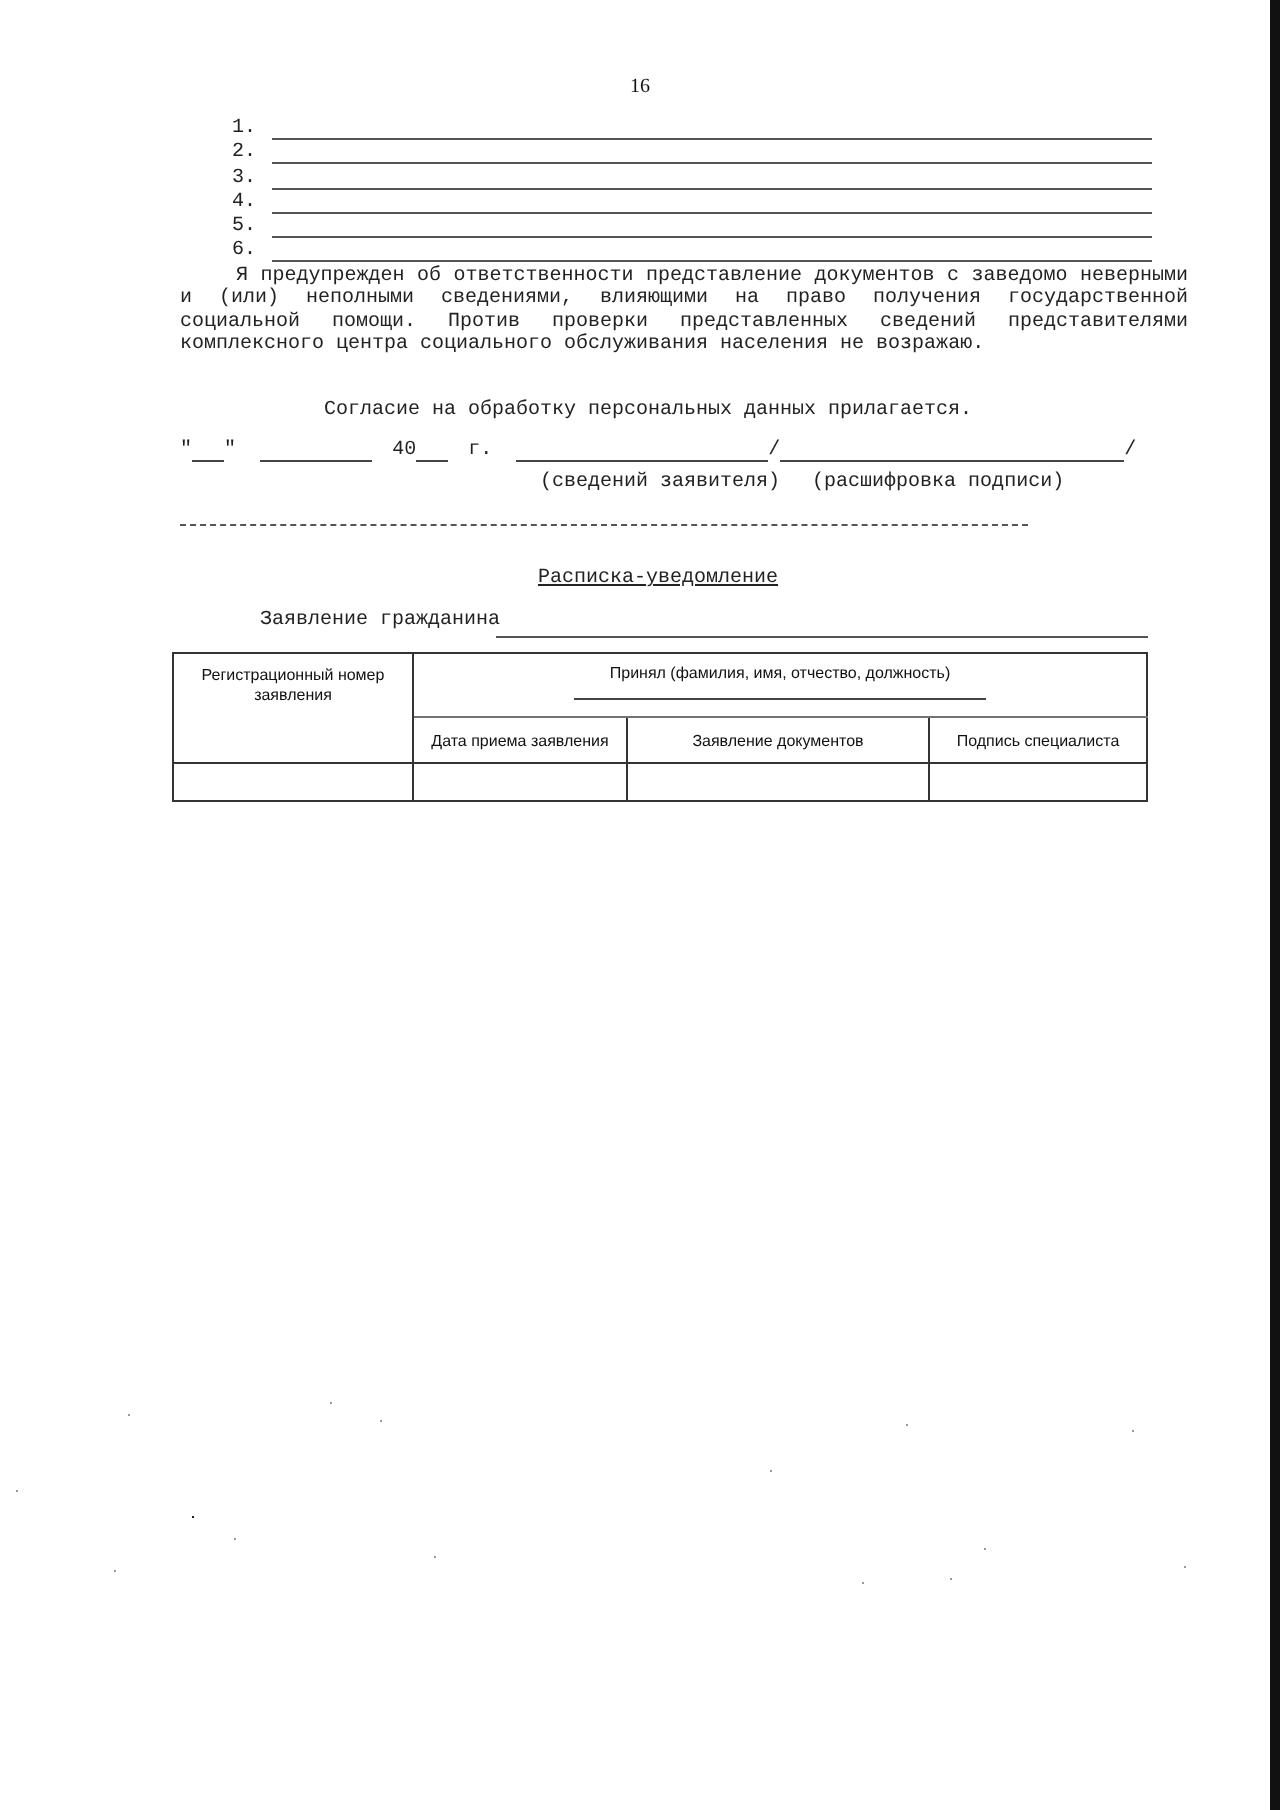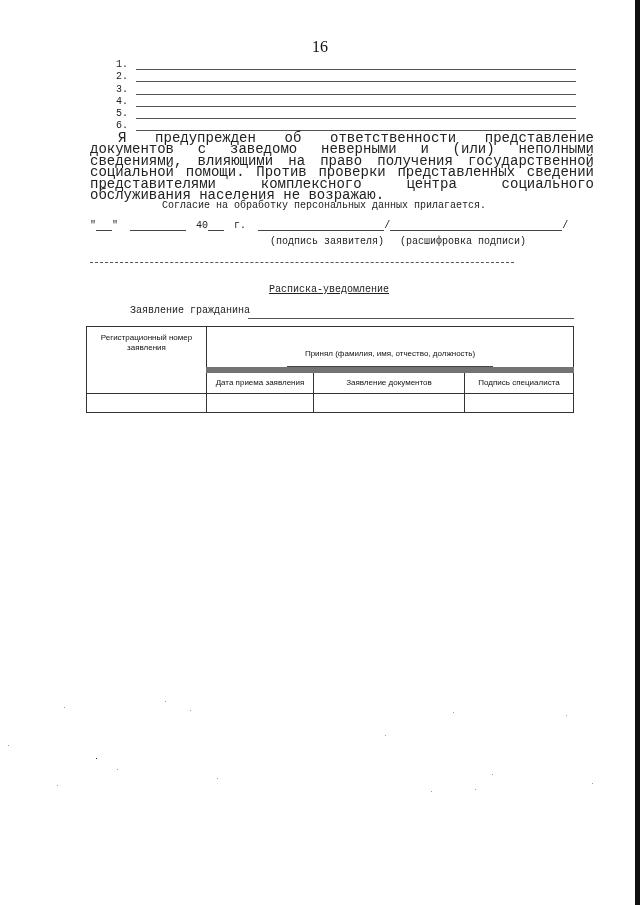--- a/index.html
+++ b/index.html
@@ -1,26 +1,26 @@
 <!DOCTYPE html>
 <html><head>
   <meta charset="utf-8">
   <style>
     html, body { margin:0; padding:0; }
     body { width:640px; height:905px; background:#fff; position:relative; overflow:hidden; }
     .mono { font-family: "Liberation Mono", "DejaVu Sans Mono", monospace; color:#222; }
     .serif { font-family: "Liberation Serif", "DejaVu Serif", serif; color:#111; }
     .sans { font-family: "Liberation Sans", "DejaVu Sans", sans-serif; color:#111; }
     .abs { position:absolute; }
-    .page-num { left:0; width:100%; top:38px; text-align:center; font-size:16px; }
+    .page-num { left:0; width:100%; top:38px; text-align:center; font-size:10px; }
     .list { left:116px; top:59px; width:460px; }
     .list-row { position:relative; height:12.3px; font-size:10px; line-height:12px; }
     .list-row .num { position:absolute; left:0; top:0; }
     .list-row .line { position:absolute; left:20px; right:0; top:10px; border-bottom:1px solid #555; }
-    .para { left:90px; top:133px; width:504px; font-size:14px; line-height:11.4px; text-align:justify; }
+    .para { left:90px; top:133px; width:504px; font-size:10px; line-height:11.4px; text-align:justify; }
     .para p { margin:0; text-indent:28px; }
     .consent { left:118px; top:200px; font-size:10px;margin-left:44px; }
     .date-row { left:90px; top:220px; width:490px; height:14px; font-size:10px; }
     .uline { display:inline-block; border-bottom:1px solid #444; vertical-align:bottom; height:10px; }
     .sig-labels { left:270px; top:236px; font-size:10px; }
     .cut-line { left:90px; top:262px; width:424px; border-top:1px dashed #555; }
     .receipt-title { left:0; width:100%; top:284px; text-align:center; font-size:10px; padding-left:18px; box-sizing:border-box;text-decoration:underline; }
     .applicant { left:114px; top:305px; font-size:10px;margin-left:16px; }
     .applicant-line { left:248px; top:318px; width:326px; border-bottom:1px solid #555; }
     table.receipt { position:absolute; left:86px; top:326px; border-collapse:collapse; font-size:8px; }
@@ -66,37 +66,37 @@
 <div class="abs consent mono">Согласие на обработку персональных данных прилагается.</div>
 
 <div class="abs date-row mono">
   <span>"</span><span class="uline" style="width:16px"></span><span>"</span>
   <span class="uline" style="width:56px;margin-left:6px"></span>
   <span style="margin-left:4px">40</span><span class="uline" style="width:16px"></span>
   <span style="margin-left:4px">г.</span>
   <span class="uline" style="width:126px;margin-left:6px"></span><span>/</span><span class="uline" style="width:172px"></span><span>/</span>
 </div>
 <div class="abs sig-labels mono">
-  <span>(подпись заявителя)</span>
+  <span>(сведений заявителя)</span>
   <span style="margin-left:10px">(расшифровка подписи)</span>
 </div>
 
 <div class="abs cut-line"></div>
 
 <div class="abs receipt-title mono">Расписка-уведомление</div>
 <div class="abs applicant mono">Заявление гражданина</div>
 <div class="abs applicant-line"></div>
 
 <table class="receipt sans">
   <tbody>
       <tr style="height:32px">
     <td rowspan="2" style="width:119px;padding-top:6px">
       <span style="display:inline-block;width:96px;line-height:10px">Регистрационный номер заявления</span>
     </td>
-    <td colspan="3" style="width:366px;padding-top:22px;border-bottom:6px solid #737373">
+    <td colspan="3" style="width:366px;padding-top:5px;border-bottom:1px solid #737373">
       <span>Принял (фамилия, имя, отчество, должность)</span>
       <div style="width:206px;margin:8px auto 0;border-bottom:1px solid #444"></div>
     </td>
   </tr>
   <tr style="height:23px">
     <td style="width:106px;vertical-align:middle">Дата приема заявления</td>
     <td style="width:150px;vertical-align:middle">Заявление документов</td>
     <td style="width:108px;vertical-align:middle">Подпись специалиста</td>
   </tr>
   <tr style="height:19px">

